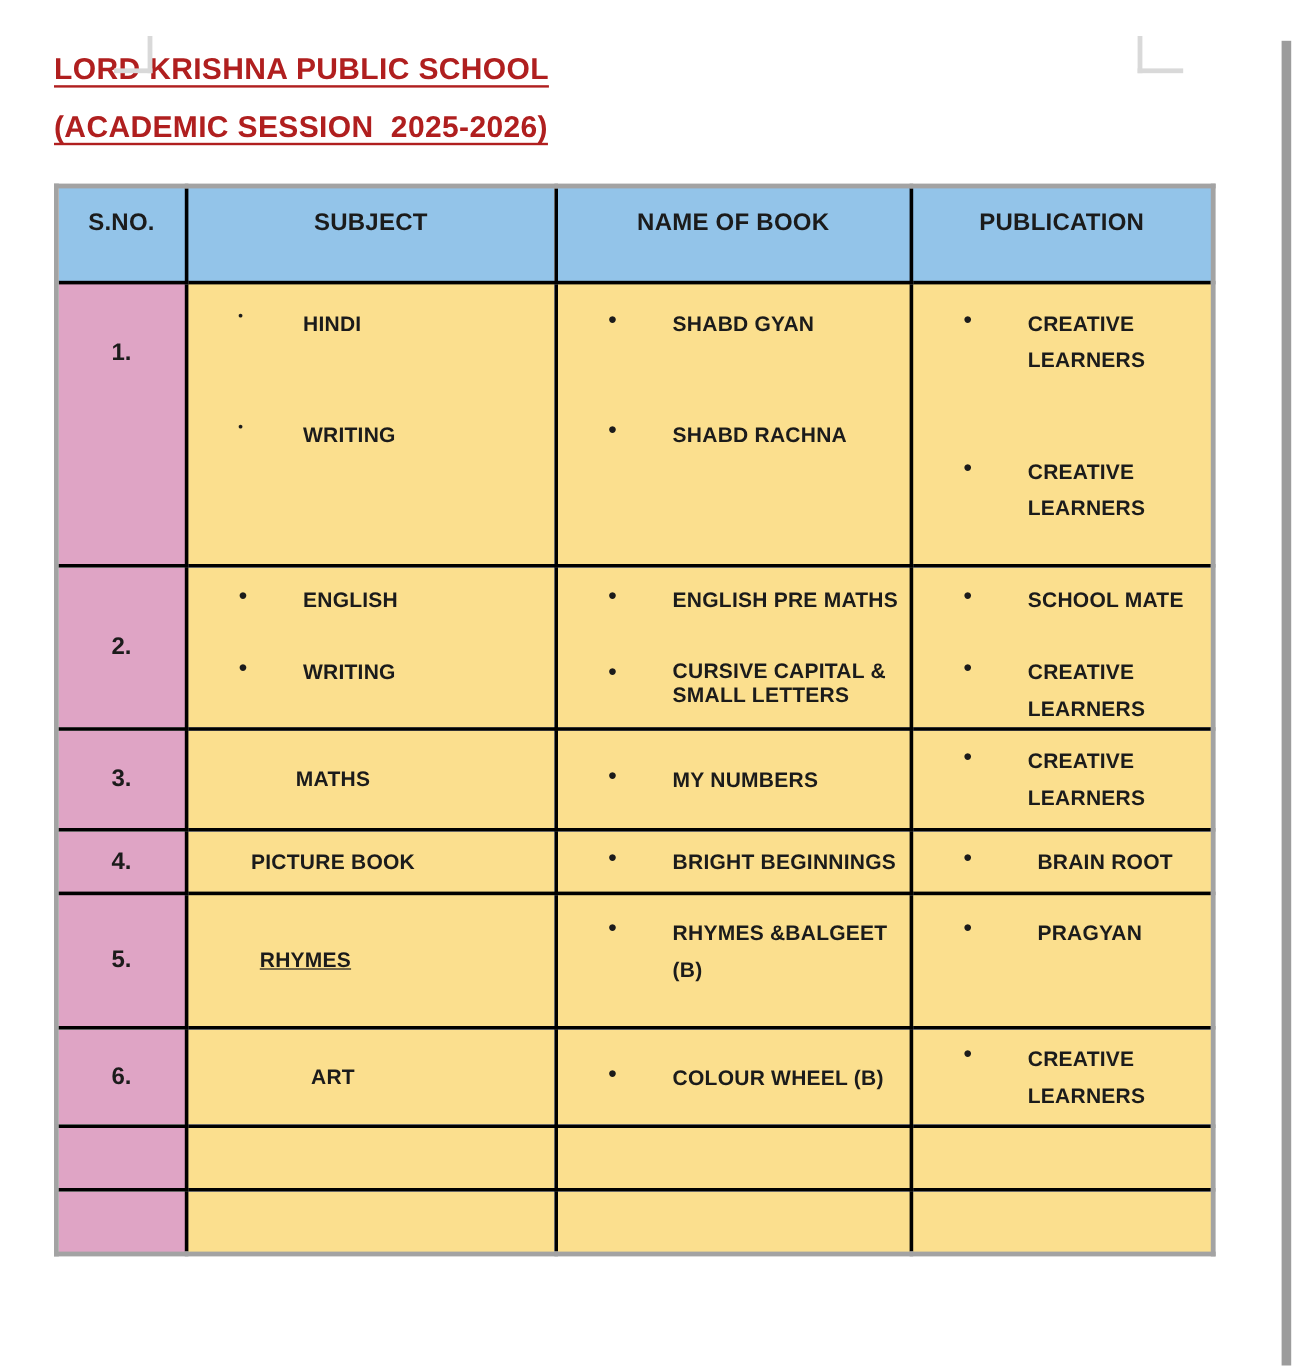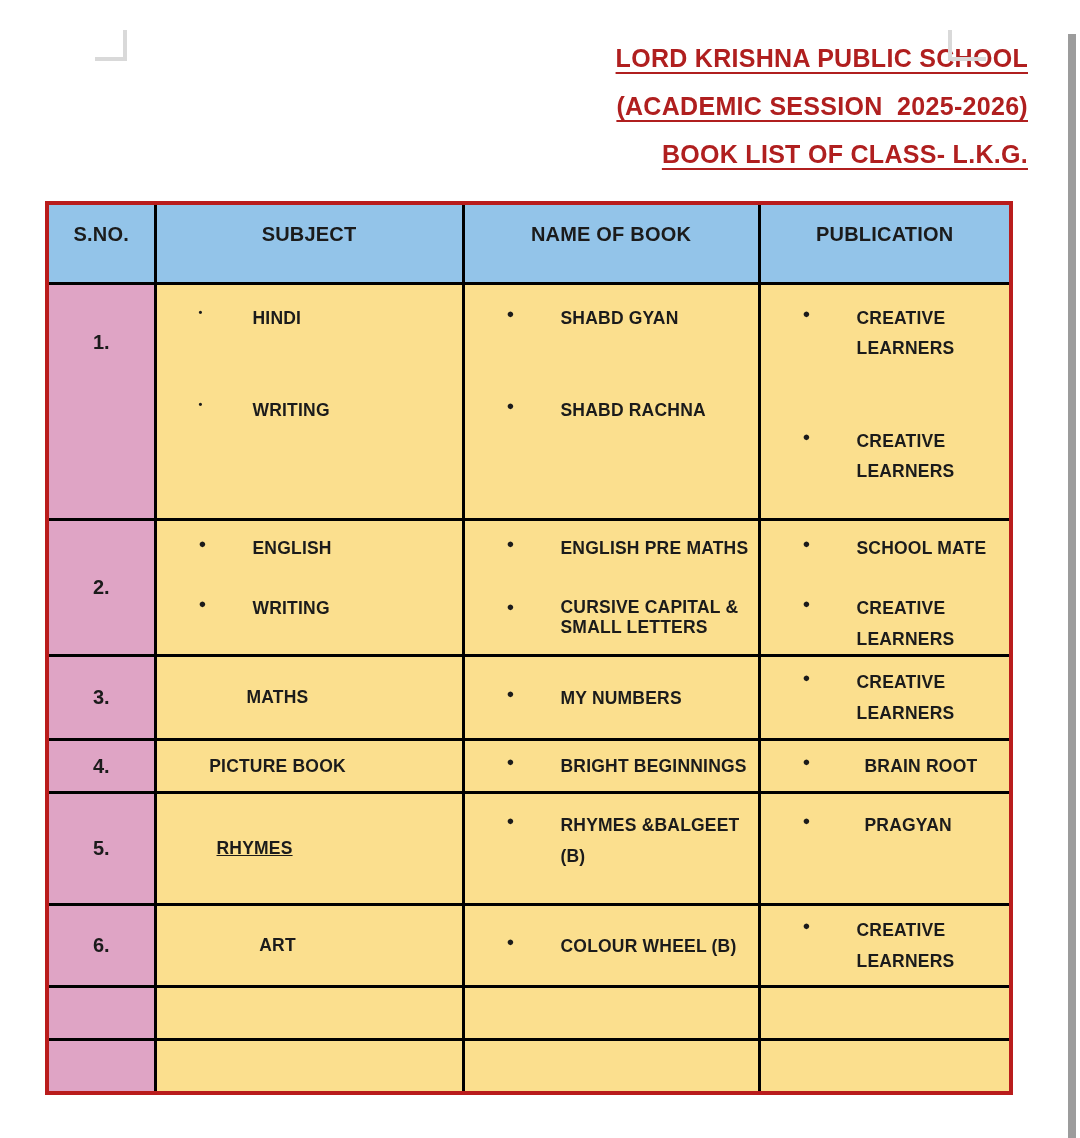--- a/index.html
+++ b/index.html
@@ -22,35 +22,35 @@
   .corner-right {
     position:absolute; left:948px; top:-4px; width:38px; height:31px;
     border-left:4px solid #d9d9d9; border-bottom:4px solid #d9d9d9;
   }
   .edge-strip {
     position:absolute; right:4px; top:0; width:8px; height:1138px;
     background:#9c9c9c;
   }
 
   
-  .titles { width:983px; margin:34px 0 0 45px; text-align:right; }
+  .titles { width:983px; margin:34px 0 0 45px; text-align:left; }
   .title-line {
     font-size:25px; font-weight:700; color:#b01f1f;
     line-height:48px; white-space:pre;
     text-decoration:underline;
     text-decoration-thickness:2px;
     text-underline-offset:5px;
     letter-spacing:.3px;
   }
 
   
   table.booklist {
     border-collapse:collapse; table-layout:fixed;
     margin:23px 0 0 45px;
-    border:4px solid #b91c1c;
+    border:4px solid #a3a3a3;
   }
   .booklist th, .booklist td { border:3px solid #000; overflow:hidden; }
   .booklist th {
     background:#93c4e9; font-size:20px; letter-spacing:.2px;
     vertical-align:top; padding-top:18px; text-align:center; font-weight:700;
   }
   td.sno {
     background:#dfa4c5; text-align:center; font-size:20px;
     vertical-align:middle;
   }
@@ -88,21 +88,20 @@
 
 <div class="page">
 
   <div class="corner-left"></div>
   <div class="corner-right"></div>
   <div class="edge-strip"></div>
 
   <header class="titles">
     <div class="title-line">LORD KRISHNA PUBLIC SCHOOL</div>
     <div class="title-line">(ACADEMIC SESSION  2025-2026)</div>
-    <div class="title-line">BOOK LIST OF CLASS- L.K.G.</div>
   </header>
 
   <table class="booklist">
     <colgroup>
       <col style="width:108px">
         <col style="width:308px">
         <col style="width:296px">
         <col style="width:252px">
     </colgroup>
     <thead>

